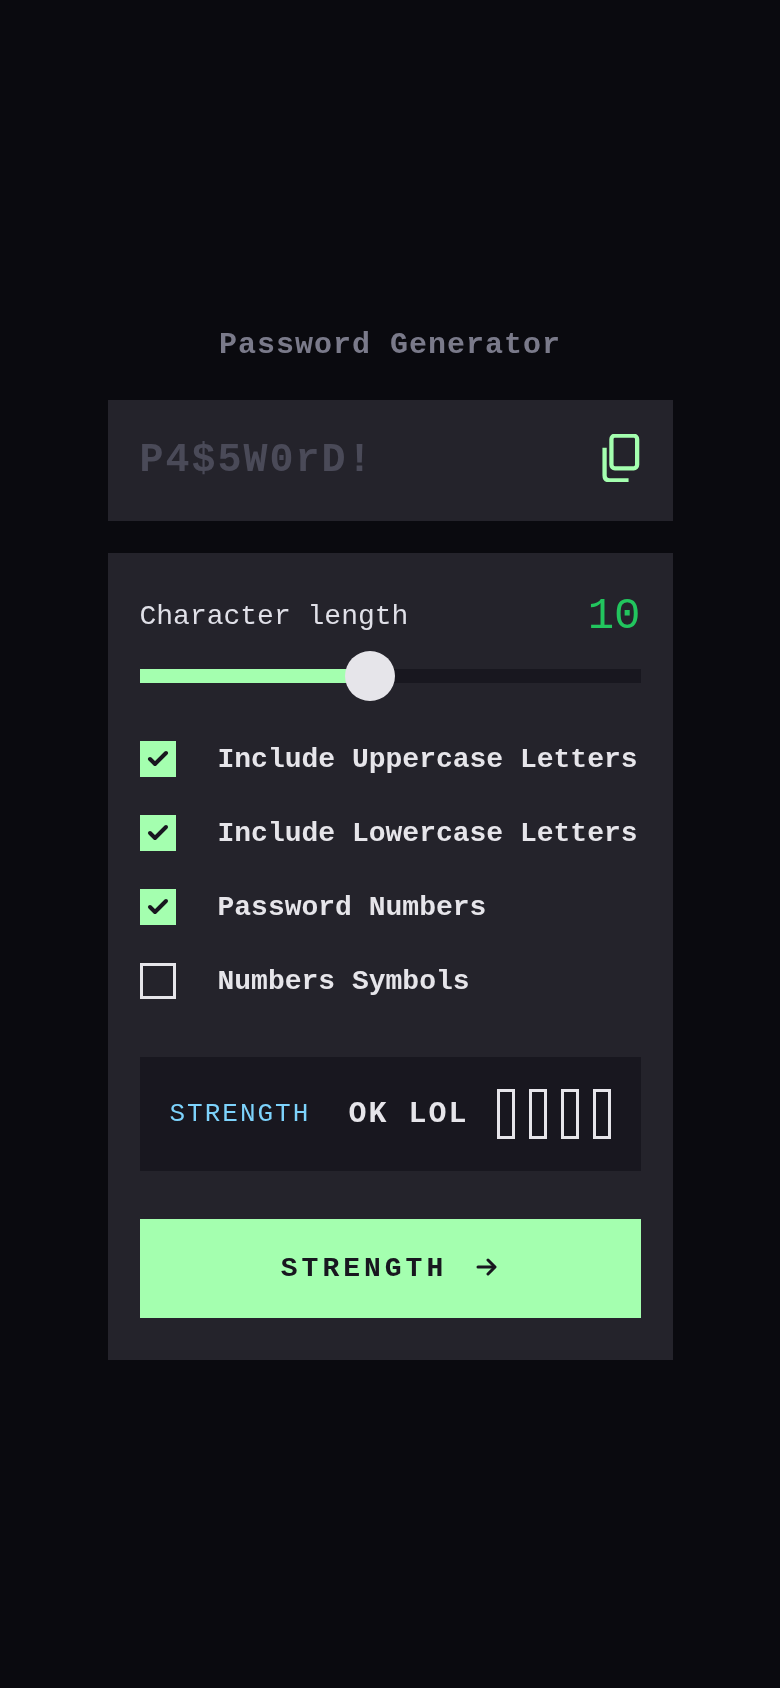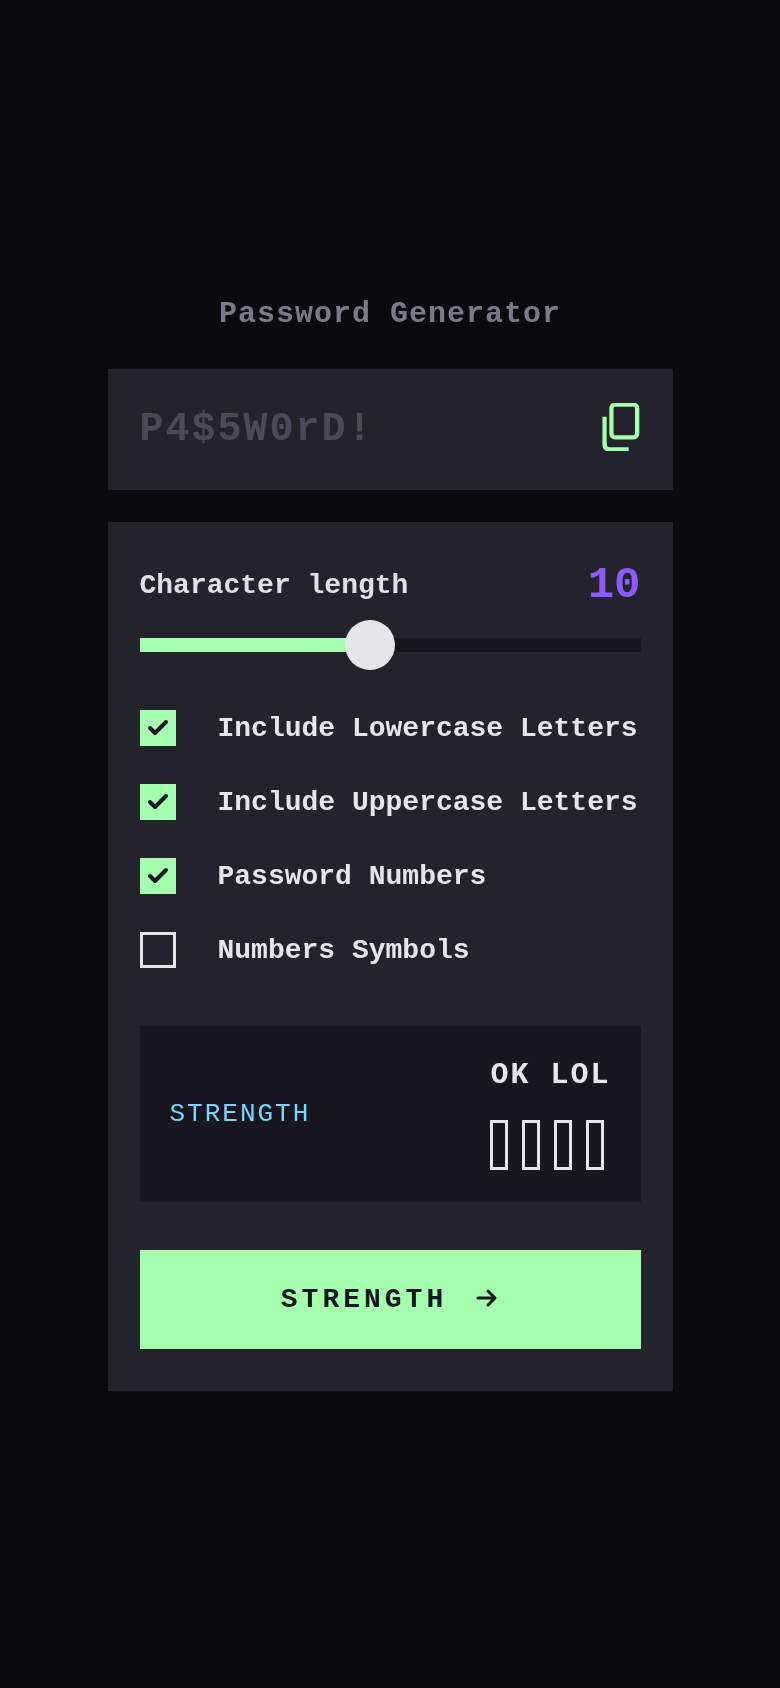--- a/index.html
+++ b/index.html
@@ -67,27 +67,27 @@
     .length-row {
       display: flex;
       justify-content: space-between;
       align-items: center;
       margin-bottom: 28px;
     }
     
     .length-label {
       color: #e0e0e8;
       font-size: 28px;
-      font-weight: bold;
+      font-weight: normal;
     }
     
     .length-value {
-      color: #8b5cf6;
+      color: #22c55e;
       font-size: 44px;
-      font-weight: bold;
+      font-weight: normal;
     }
     
     .slider-container {
       position: relative;
       margin-bottom: 58px;
     }
     
     .slider-track {
       width: 100%;
       height: 14px;
@@ -166,22 +166,22 @@
     
     .strength-label {
       color: #7dd3fc;
       font-size: 26px;
       font-weight: normal;
       letter-spacing: 2px;
     }
     
     .strength-right {
       display: flex;
+      align-items: center;
       gap: 28px;
-      flex-direction: column;
     }
     
     .strength-value {
       color: #e6e5ea;
       font-size: 30px;
       font-weight: bold;
       letter-spacing: 2px;
     }
     
     .strength-bars {
@@ -252,30 +252,30 @@
     </div>
 
     <div class="checkbox-group">
 
       <div class="checkbox-row">
         <div class="checkbox checkbox-checked">
           <svg viewBox="0 0 24 24" fill="none" stroke="#18171f" stroke-width="4" stroke-linecap="round" stroke-linejoin="round">
             <polyline points="4 12 9 17 20 6"></polyline>
           </svg>
         </div>
-        <span class="checkbox-label">Include Lowercase Letters</span>
+        <span class="checkbox-label">Include Uppercase Letters</span>
       </div>
 
       <div class="checkbox-row">
         <div class="checkbox checkbox-checked">
           <svg viewBox="0 0 24 24" fill="none" stroke="#18171f" stroke-width="4" stroke-linecap="round" stroke-linejoin="round">
             <polyline points="4 12 9 17 20 6"></polyline>
           </svg>
         </div>
-        <span class="checkbox-label">Include Uppercase Letters</span>
+        <span class="checkbox-label">Include Lowercase Letters</span>
       </div>
 
       <div class="checkbox-row">
         <div class="checkbox checkbox-checked">
           <svg viewBox="0 0 24 24" fill="none" stroke="#18171f" stroke-width="4" stroke-linecap="round" stroke-linejoin="round">
             <polyline points="4 12 9 17 20 6"></polyline>
           </svg>
         </div>
         <span class="checkbox-label">Password Numbers</span>
       </div>

